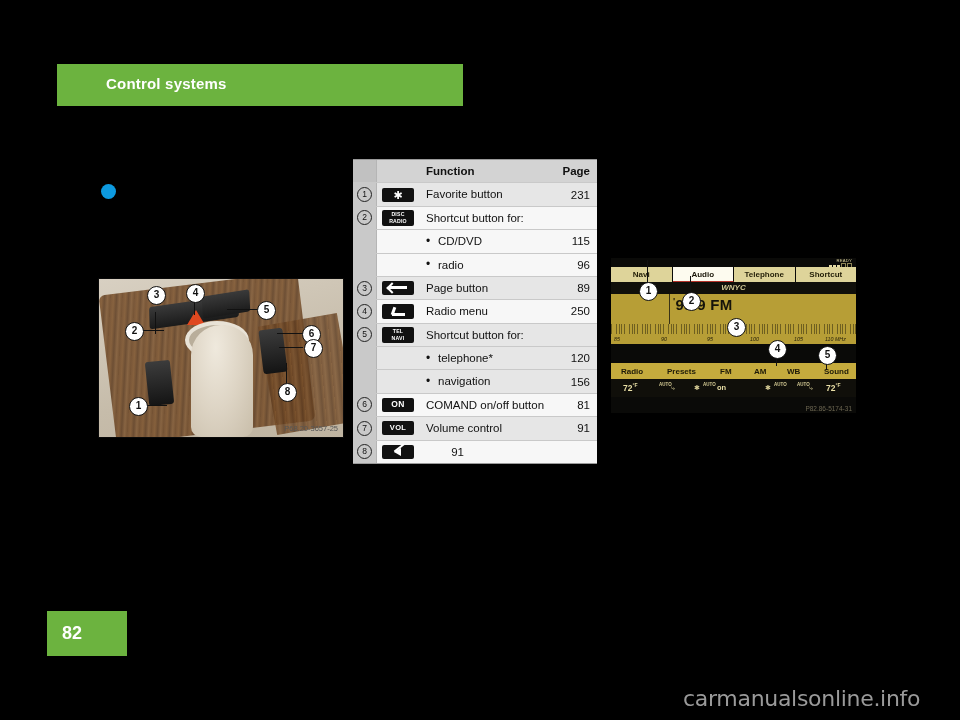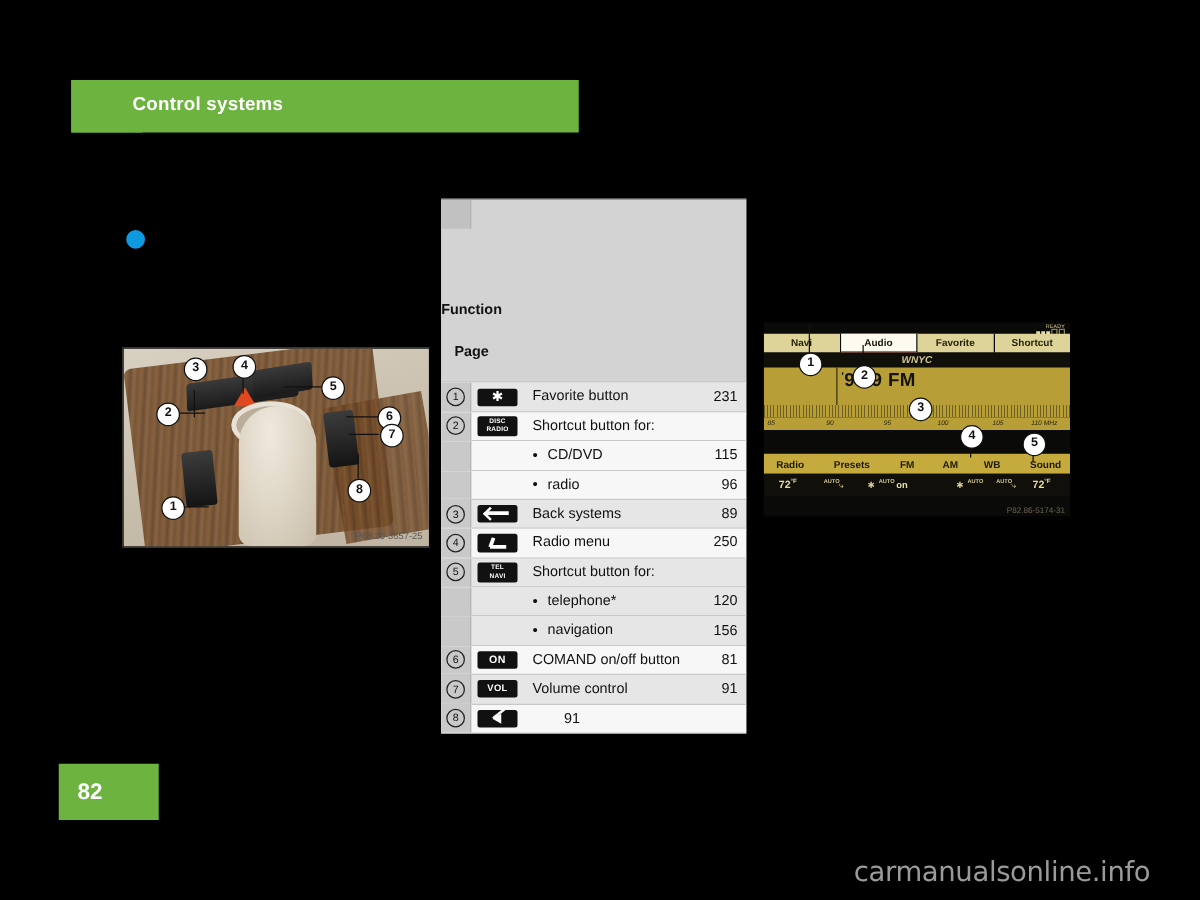--- a/index.html
+++ b/index.html
@@ -210,21 +210,20 @@
     align-items: stretch;
     border-bottom: 1px solid #c9c9c9;
     min-height: 22px;
   }
   .ft-row:last-child { border-bottom: none; }
   .ft-head {
     background: #d3d3d3;
     font-weight: bold;
     font-size: 11.5px;
     color: #111;
-    flex-direction: column;
   }
   .ft-shade  { background: #e6e6e6; }
   .ft-plain  { background: #f7f7f7; }
   .ft-num {
     width: 23px;
     flex: 0 0 23px;
     background: #c9c9c9;
     display: flex;
     align-items: center;
     justify-content: center;
@@ -599,21 +598,21 @@
       <div class="ft-page">96</div>
     </div>
 
     <div class="ft-row ft-shade">
       <div class="ft-num">
         <span class="circ">3</span>
       </div>
       <div class="ft-icon">
         <span class="btn-ico ico-back"></span>
       </div>
-      <div class="ft-label">Back systems</div>
+      <div class="ft-label">Page button</div>
       <div class="ft-page">89</div>
     </div>
 
     <div class="ft-row ft-plain">
       <div class="ft-num">
         <span class="circ">4</span>
       </div>
       <div class="ft-icon">
         <span class="btn-ico ico-seat"></span>
       </div>
@@ -692,21 +691,21 @@
         <i></i>
         <i></i>
         <i class="off"></i>
         <i class="off"></i>
       </div>
     </div>
 
     <div class="cm-tabs">
       <div class="cm-tab">Navi</div>
       <div class="cm-tab active">Audio</div>
-      <div class="cm-tab">Favorite</div>
+      <div class="cm-tab">Telephone</div>
       <div class="cm-tab">Shortcut</div>
     </div>
 
     <div class="cm-station">WNYC</div>
 
     <div class="cm-freqband"></div>
     <div class="cm-divider"></div>
     <div class="cm-freq"><span class="tick">'</span><span>93.9 FM</span></div>
 
     <div class="cm-scale"></div>

